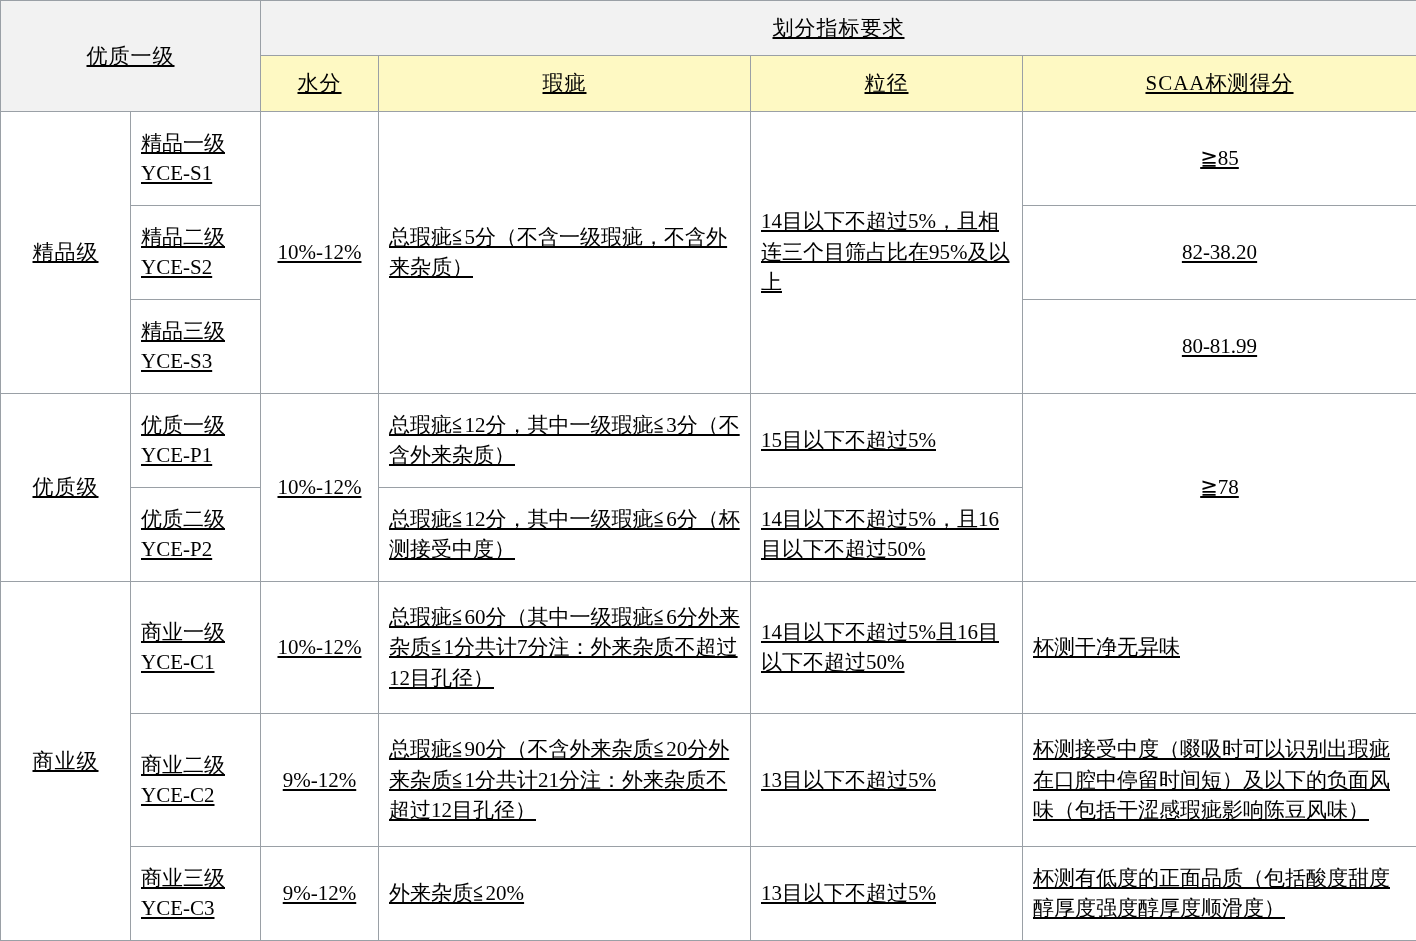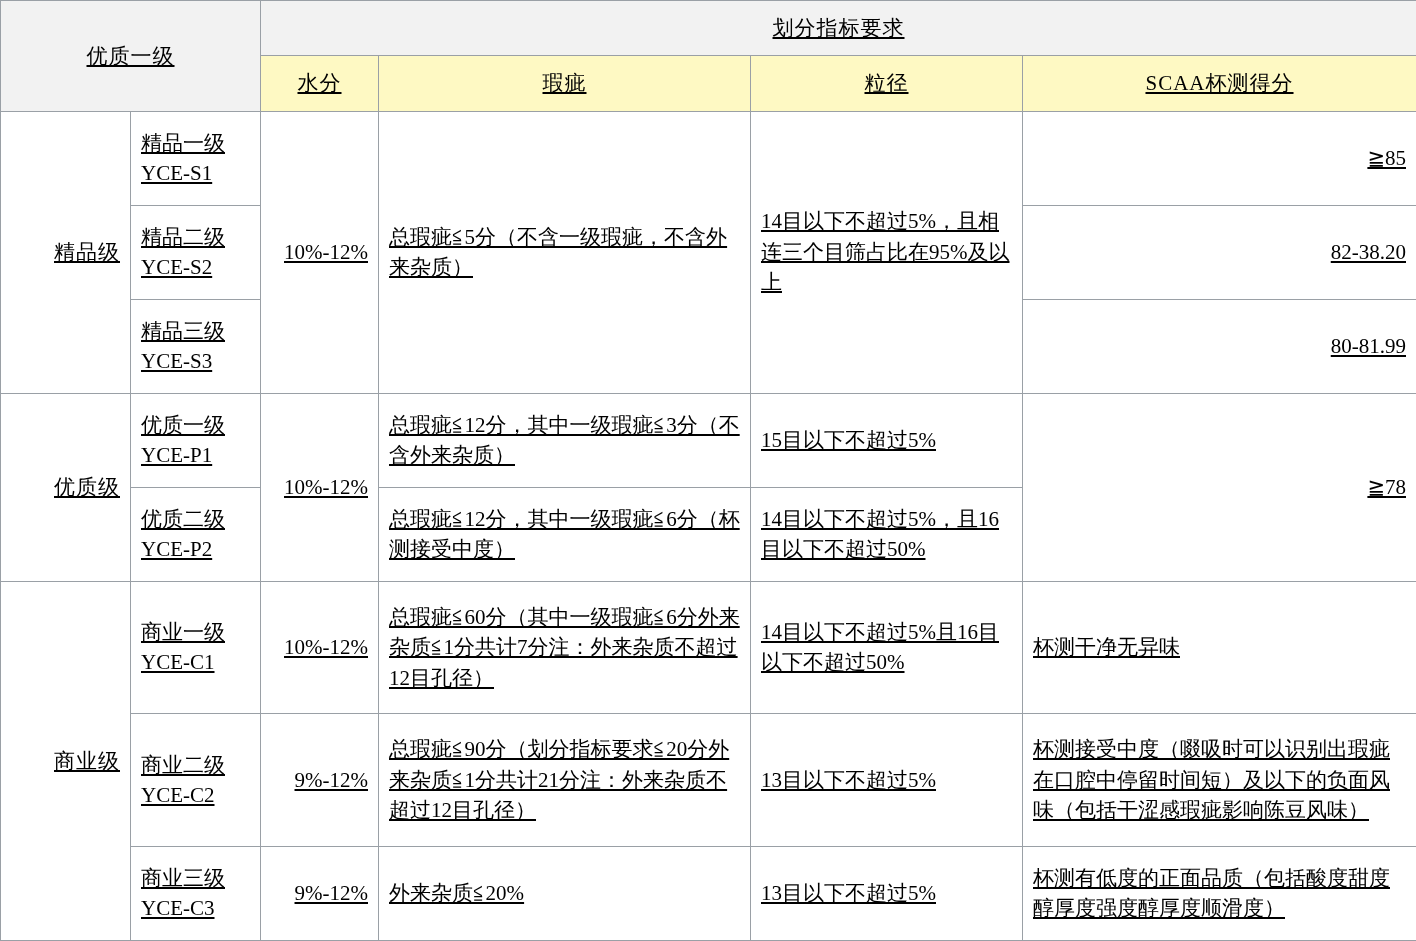--- a/index.html
+++ b/index.html
@@ -34,37 +34,37 @@
     font-size: 23px;
     letter-spacing: 1px;
   }
   .hdr-sub {
     background: #fef9c3;
     text-align: center;
     font-size: 22px;
     letter-spacing: 1px;
   }
   .grade-name {
-    text-align: right;
+    text-align: center;
     font-size: 24px;
     font-weight: normal;
     letter-spacing: 1px;
   }
   .sub-grade {
     font-size: 21px;
     line-height: 1.5;
   }
   .center {
-    text-align: right;
+    text-align: center;
   }
   .left {
     text-align: left;
   }
   .nowrap-val {
-    text-align: right;
+    text-align: center;
     font-size: 21px;
   }
   .cell-text {
     display: block;
     white-space: pre-wrap;
     word-break: break-all;
   }
   .col-w-grade { width: 130px; }
   .col-w-sub   { width: 130px; }
   .col-w-moist { width: 118px; }
@@ -172,21 +172,21 @@
           <span class="cell-text">杯测干净无异味</span>
         </td>
     </tr>
     <tr>
       <td class="sub-grade">
           <span class="cell-text">商业二级
 YCE-C2</span>
         </td>
       <td class="nowrap-val">9%-12%</td>
       <td class="left">
-          <span class="cell-text">总瑕疵≦90分（划分指标要求≦20分外来杂质≦1分共计21分注：外来杂质不超过12目孔径）</span>
+          <span class="cell-text">总瑕疵≦90分（不含外来杂质≦20分外来杂质≦1分共计21分注：外来杂质不超过12目孔径）</span>
         </td>
       <td class="left">
           <span class="cell-text">13目以下不超过5%</span>
         </td>
       <td class="left">
           <span class="cell-text">杯测接受中度（啜吸时可以识别出瑕疵在口腔中停留时间短）及以下的负面风味（包括干涩感瑕疵影响陈豆风味）</span>
         </td>
     </tr>
     <tr>
       <td class="sub-grade">

